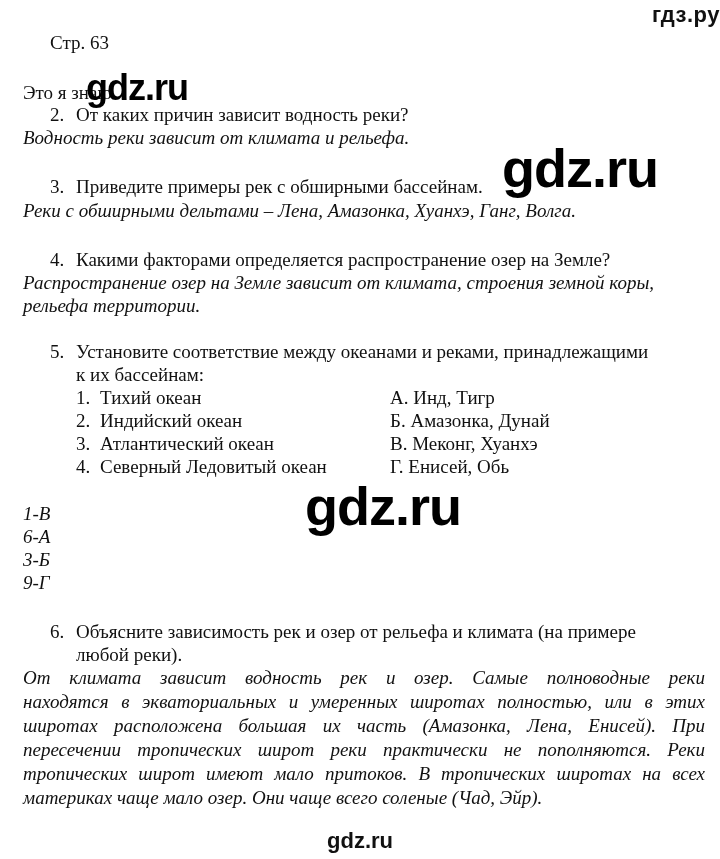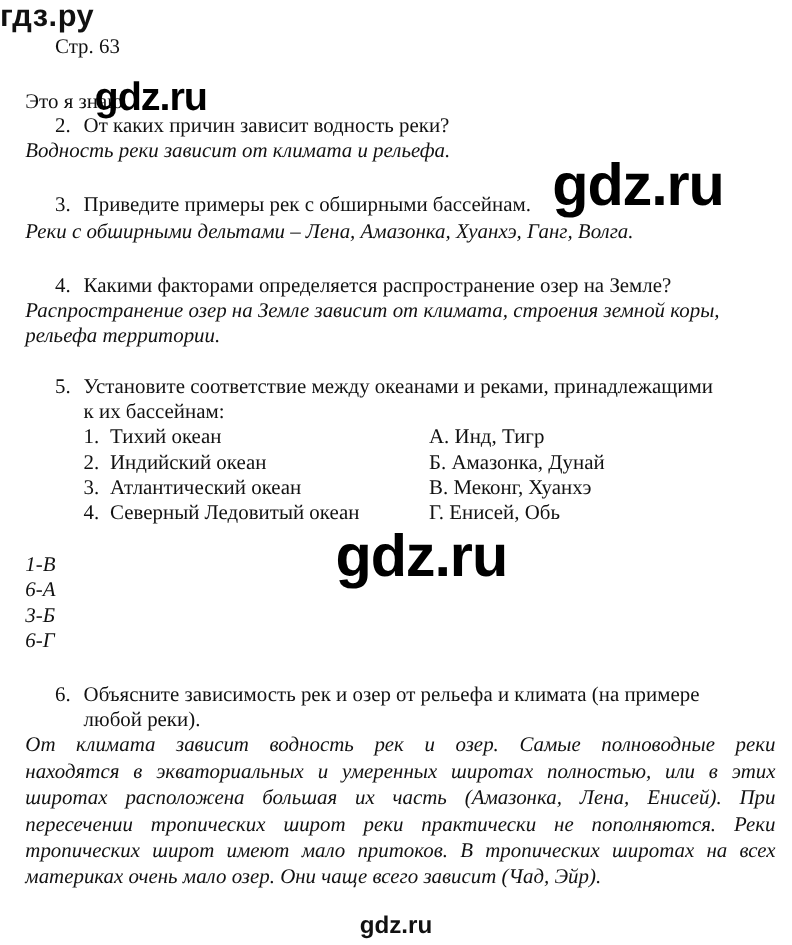--- a/index.html
+++ b/index.html
@@ -2,23 +2,23 @@
 <html><head>
   <meta charset="utf-8">
   <style>
     html, body { margin: 0; padding: 0; background: #ffffff; }
     body {
       width: 720px; height: 859px; position: relative; overflow: hidden;
       font-family: "Liberation Serif", serif; color: #111; font-size: 19px;
     }
     .abs { position: absolute; white-space: nowrap; }
     .header-logo {
-      left: 0; right: 0; top: 0; text-align: left;
+      left: 0; right: 0; top: 0; text-align: right;
       font-family: "Liberation Sans", sans-serif; font-weight: bold;
-      font-size: 28px; line-height: 30px; letter-spacing: 0.5px;
+      font-size: 22px; line-height: 30px; letter-spacing: 0.5px;
     }
     .footer-logo {
       left: 0; right: 0; top: 826px; text-align: center;
       font-family: "Liberation Sans", sans-serif; font-weight: bold;
       font-size: 22px; line-height: 30px;
     }
     .wm {
       font-family: "Liberation Sans", sans-serif; font-weight: bold; color: #000;
       letter-spacing: -1px;
     }
@@ -82,27 +82,27 @@
 <div class="abs col-right" style="top:387px;">А. Инд, Тигр</div>
 <div class="abs col-right" style="top:410px;">Б. Амазонка, Дунай</div>
 <div class="abs col-right" style="top:433px;">В. Меконг, Хуанхэ</div>
 <div class="abs col-right" style="top:456px;">Г. Енисей, Обь</div>
 
 <div class="abs wm wm3">gdz.ru</div>
 
 <div class="abs ans" style="top:503px;">1-В</div>
 <div class="abs ans" style="top:526px;">6-А</div>
 <div class="abs ans" style="top:549px;">3-Б</div>
-<div class="abs ans" style="top:572px;">6-Г</div>
+<div class="abs ans" style="top:572px;">9-Г</div>
 
 <div class="abs q" style="top:621px; width:655px;">
   <span class="num">6.</span><span>Объясните зависимость рек и озер от рельефа и климата (на примере</span>
 </div>
 <div class="abs" style="left:76px; top:644px;">любой реки).</div>
 
 <div class="just" style="top:667px;">От климата зависит водность рек и озер. Самые полноводные реки</div>
 <div class="just" style="top:691px;">находятся в экваториальных и умеренных широтах полностью, или в этих</div>
 <div class="just" style="top:715px;">широтах расположена большая их часть (Амазонка, Лена, Енисей). При</div>
 <div class="just" style="top:739px;">пересечении тропических широт реки практически не пополняются. Реки</div>
 <div class="just" style="top:763px;">тропических широт имеют мало притоков. В тропических широтах на всех</div>
-<div class="just last" style="top:787px;">материках очень мало озер. Они чаще всего зависит (Чад, Эйр).</div>
+<div class="just last" style="top:787px;">материках чаще мало озер. Они чаще всего соленые (Чад, Эйр).</div>
 
 <div class="abs footer-logo">gdz.ru</div>
 
 </body></html>

